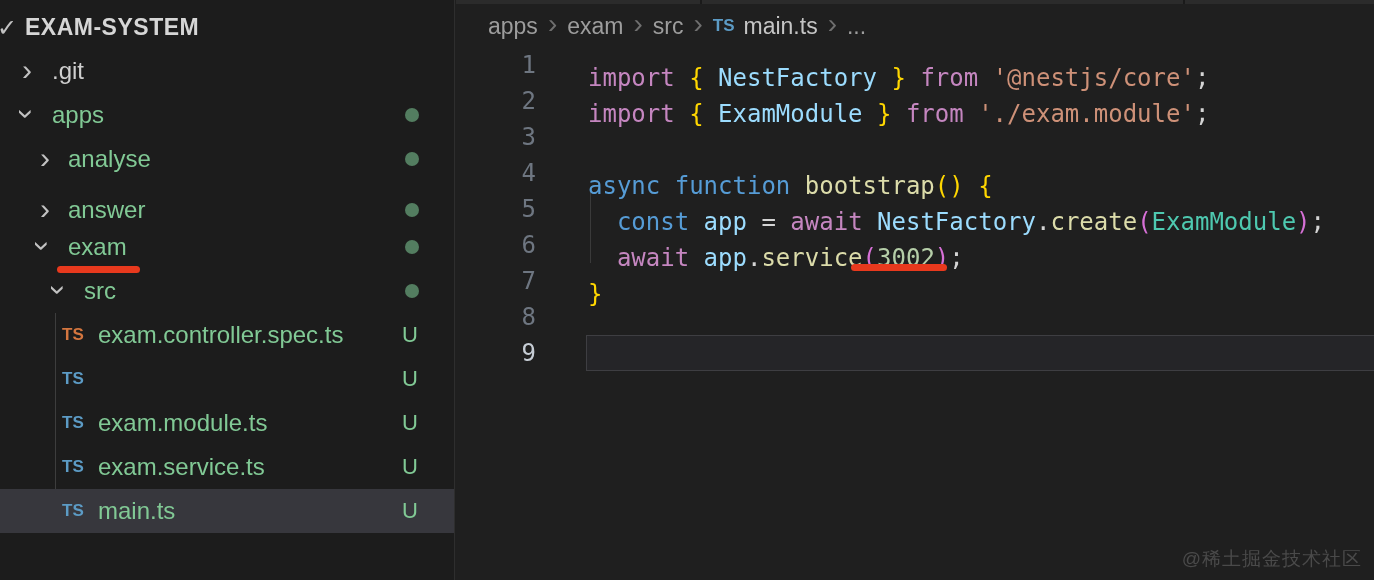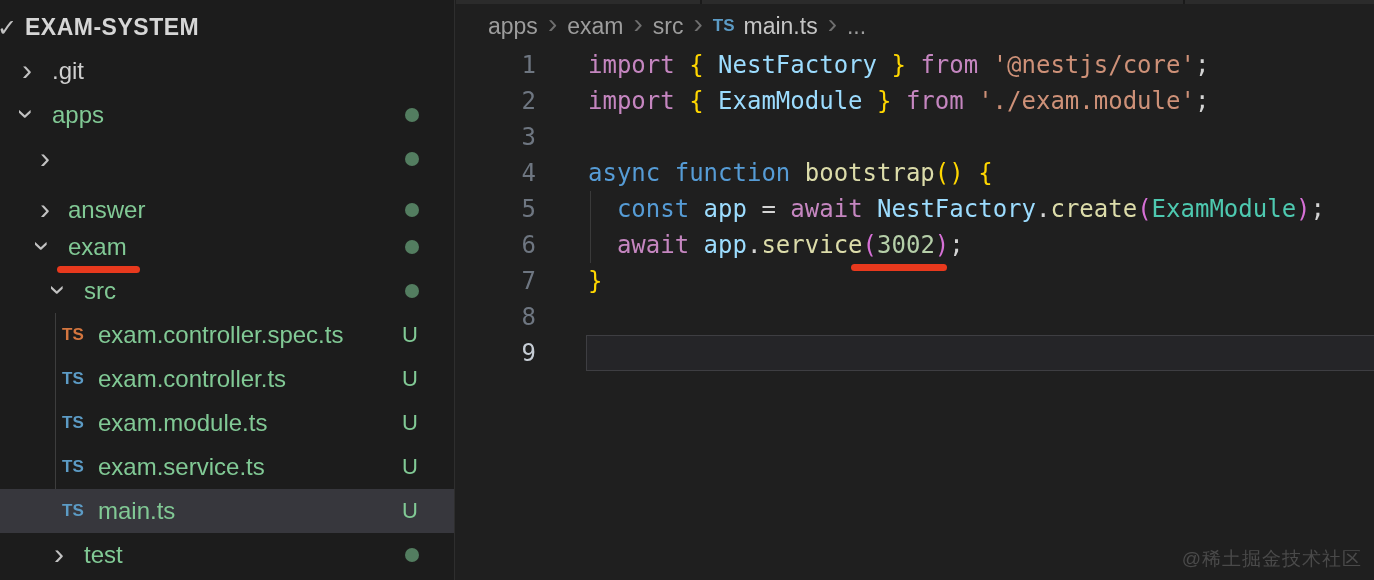--- a/index.html
+++ b/index.html
@@ -41,21 +41,21 @@
     font-size:23px;color:var(--crumb);}
   .breadcrumb .sep{color:#6f6f6f;font-size:28px;margin:0 10px 4px 10px;}
   .breadcrumb .sep::before{content:"\203A";}
   .breadcrumb .crumb-ts{color:var(--ts-blue);font-weight:bold;font-size:17px;margin-right:9px;}
   .breadcrumb .file{color:#c5c5c5;}
   .code{position:absolute;left:0;top:47px;width:100%;font-family:"DejaVu Sans Mono",monospace;
     font-size:24px;}
   .code-line{position:relative;height:36px;line-height:36px;white-space:pre;}
   .gutter{position:absolute;left:0;top:0;width:80px;text-align:right;color:var(--gutter);}
   .code-line.active .gutter{color:#c6cdd5;}
-  .ctext{position:absolute;left:132px;top:0;}
+  .ctext{position:absolute;left:132px;top:13px;}
   .tk-kwp{color:#c586c0;} .tk-kwb{color:#569cd6;} .tk-var{color:#9cdcfe;}
   .tk-fn{color:#dcdcaa;} .tk-cls{color:#4ec9b0;} .tk-str{color:#ce9178;}
   .tk-num{color:#b5cea8;} .tk-b1{color:#ffd700;} .tk-b2{color:#d670d6;} .tk-pln{color:#d4d4d4;}
   .cur-line-box{position:absolute;left:130px;top:335px;height:36px;width:calc(100% - 130px);
     background:#252528;border:1px solid #3e3e42;border-right:none;}
   .indent-guide-ed{position:absolute;left:134px;top:191px;width:1px;height:72px;background:#3a3a3a;}
   .ed-underline{left:395px;top:264px;width:96px;}
 
   .watermark{position:absolute;right:12px;bottom:8px;font-size:19px;color:#4a4a4a;letter-spacing:1px;}
 </style>
@@ -77,20 +77,21 @@
     </div>
 
     <div class="row" style="top:93px">
       <span class="chev down" style="left:16px"></span>
       <span class="lbl green" style="left:52px">apps</span>
       <span class="dot"></span>
     </div>
 
     <div class="row" style="top:137px">
       <span class="chev right" style="left:34px"></span>
+      <span class="lbl green" style="left:68px">analyse</span>
       <span class="dot"></span>
     </div>
 
     <div class="row" style="top:188px">
       <span class="chev right" style="left:34px"></span>
       <span class="lbl green" style="left:68px">answer</span>
       <span class="dot"></span>
     </div>
 
     <div class="row" style="top:225px">
@@ -110,21 +111,20 @@
     <div class="indent-guide-sb"></div>
 
     <div class="row" style="top:313px">
       <span class="ts-ic orange" style="left:62px">TS</span>
       <span class="lbl green" style="left:98px">exam.controller.spec.ts</span>
       <span class="u-badge">U</span>
     </div>
 
     <div class="row" style="top:357px">
       <span class="ts-ic blue" style="left:62px">TS</span>
-      <span class="lbl green" style="left:98px">exam.controller.ts</span>
       <span class="u-badge">U</span>
     </div>
 
     <div class="row" style="top:401px">
       <span class="ts-ic blue" style="left:62px">TS</span>
       <span class="lbl green" style="left:98px">exam.module.ts</span>
       <span class="u-badge">U</span>
     </div>
 
     <div class="row" style="top:445px">
@@ -132,25 +132,20 @@
       <span class="lbl green" style="left:98px">exam.service.ts</span>
       <span class="u-badge">U</span>
     </div>
 
     <div class="row selected" style="top:489px">
       <span class="ts-ic blue" style="left:62px">TS</span>
       <span class="lbl green" style="left:98px">main.ts</span>
       <span class="u-badge">U</span>
     </div>
 
-    <div class="row" style="top:533px">
-      <span class="chev right" style="left:48px"></span>
-      <span class="lbl green" style="left:84px">test</span>
-      <span class="dot"></span>
-    </div>
   </div>
 
   <div class="editor">
     <div class="tabstrip">
       <span class="tdiv" style="left:244px"></span>
       <span class="tdiv" style="left:727px"></span>
     </div>
 
     <div class="breadcrumb">
       <span>apps</span>

